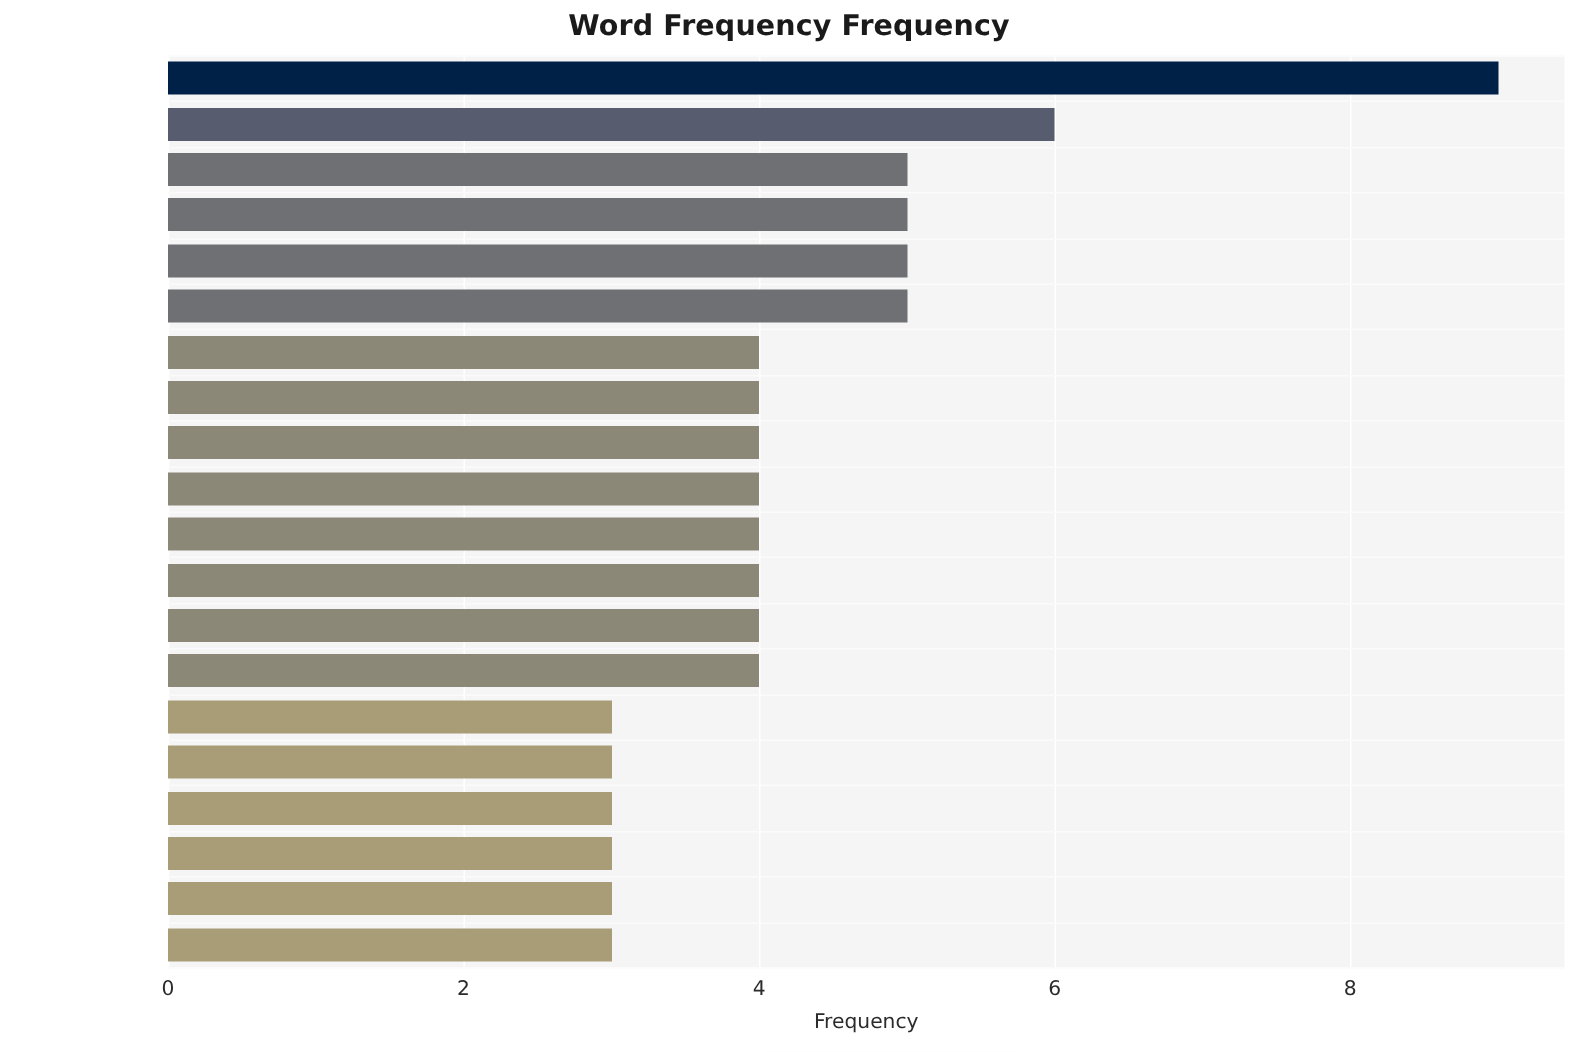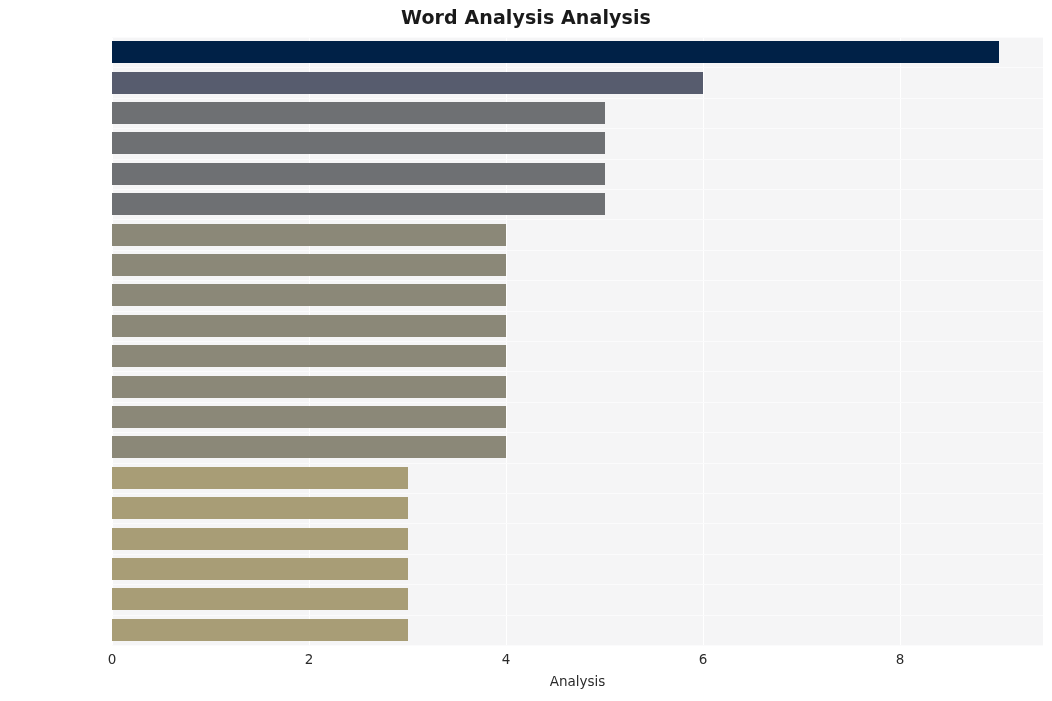--- a/index.html
+++ b/index.html
@@ -98,21 +98,21 @@
     text-align: center;
     font-size: 13.5px;
     color: #2b2b2b;
   }
 </style>
 </head>
 <body>
 
 <div id="chart-root">
 
-  <div id="chart-title">Word Analysis Analysis</div>
+  <div id="chart-title">Word Frequency Frequency</div>
 
   <div id="plot-area">
     <div id="grid-layer">
         <div class="vgrid" style="left: 0px;"></div>
         <div class="vgrid" style="left: 197.037px;"></div>
         <div class="vgrid" style="left: 394.074px;"></div>
         <div class="vgrid" style="left: 591.111px;"></div>
         <div class="vgrid" style="left: 788.148px;"></div>
         <div class="hgrid" style="top: 0px;"></div>
         <div class="hgrid" style="top: 30.4px;"></div>
@@ -203,15 +203,15 @@
   <div id="y-axis"></div>
 
   <div id="x-axis-ticks">
       <div class="xtick-label" style="left: 112px;">0</div>
       <div class="xtick-label" style="left: 309.037px;">2</div>
       <div class="xtick-label" style="left: 506.074px;">4</div>
       <div class="xtick-label" style="left: 703.111px;">6</div>
       <div class="xtick-label" style="left: 900.148px;">8</div>
     </div>
 
-  <div id="x-axis-label">Analysis</div>
+  <div id="x-axis-label">Frequency</div>
 
 </div>
 
 </body></html>

